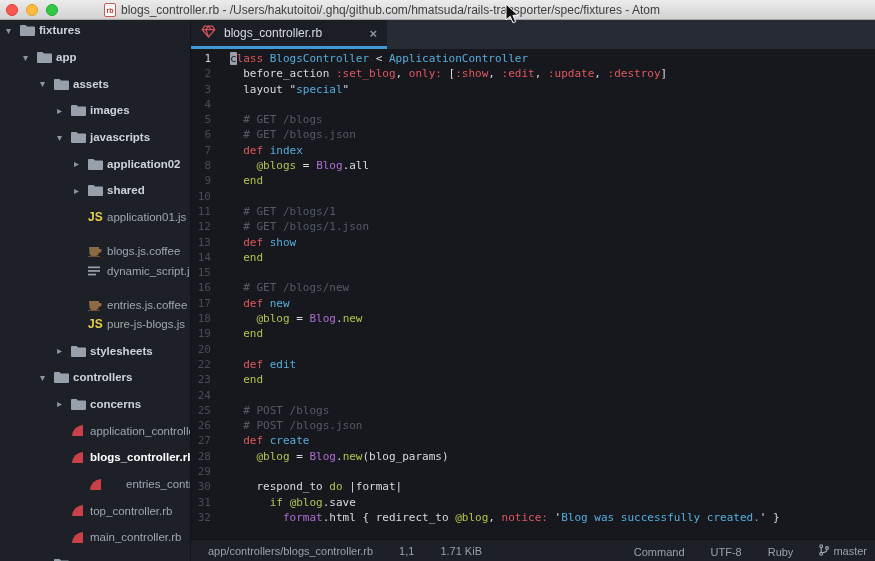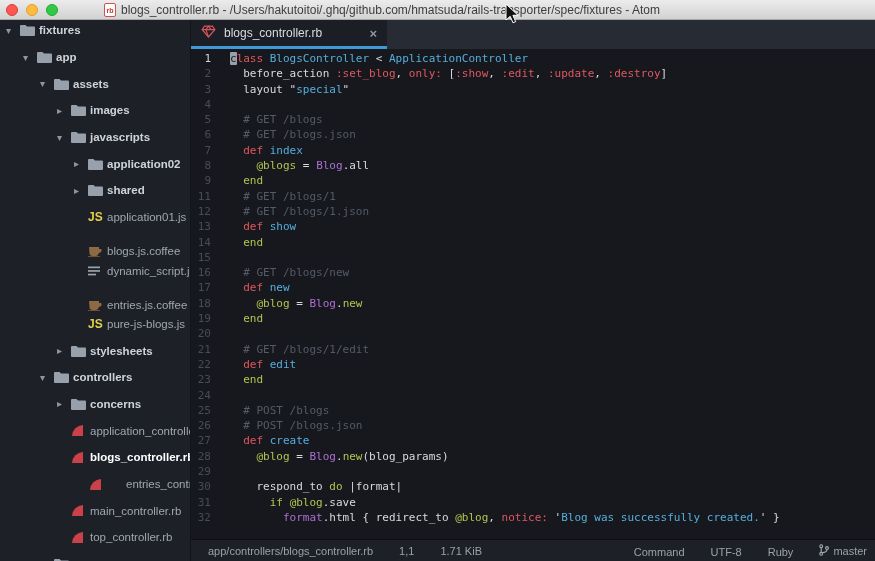--- a/index.html
+++ b/index.html
@@ -274,30 +274,30 @@
             </span>
             <span class="tlabel">entries_controller.rb</span>
           </div>
           <div class="tree-row file" style="padding-left: 57px;">
             <span class="chev"></span>
             <span class="ticon">
               <svg width="13" height="13" viewBox="0 0 13 13">
                 <path fill="#cb4149" d="M12,1 A11.5,11.5 0 0 0 1,12 L12,12 Z"></path>
               </svg>
             </span>
+            <span class="tlabel">top_controller.rb</span>
+          </div>
+          <div class="tree-row file" style="padding-left: 57px;">
+            <span class="chev"></span>
+            <span class="ticon">
+              <svg width="13" height="13" viewBox="0 0 13 13">
+                <path fill="#cb4149" d="M12,1 A11.5,11.5 0 0 0 1,12 L12,12 Z"></path>
+              </svg>
+            </span>
             <span class="tlabel">main_controller.rb</span>
-          </div>
-          <div class="tree-row file" style="padding-left: 57px;">
-            <span class="chev"></span>
-            <span class="ticon">
-              <svg width="13" height="13" viewBox="0 0 13 13">
-                <path fill="#cb4149" d="M12,1 A11.5,11.5 0 0 0 1,12 L12,12 Z"></path>
-              </svg>
-            </span>
-            <span class="tlabel">top_controller.rb</span>
           </div>
           <div class="tree-row dir" style="padding-left: 40px;">
             <span class="chev">▸</span>
             <span class="ticon">
               <svg width="15" height="12" viewBox="0 0 15 12">
                 <path fill="#98a0ab" d="M0,2 Q0,1 1,1 L5.5,1 L7,2.5 L14,2.5 Q15,2.5 15,3.5 L15,11 Q15,12 14,12 L1,12 Q0,12 0,11 Z"></path>
               </svg>
             </span>
             <span class="tlabel"></span>
           </div>
@@ -320,31 +320,31 @@
         <div id="code-area">
             <div class="line"><span class="gutter active">1</span><span><span class="t-red cursor">c</span><span class="t-red">lass</span><span class="t-fg"> </span><span class="t-blue">BlogsController</span><span class="t-fg"> &lt; </span><span class="t-blue">ApplicationController</span></span></div>
             <div class="line"><span class="gutter">2</span><span><span class="t-fg">  before_action </span><span class="t-red">:set_blog</span><span class="t-fg">, </span><span class="t-red">only:</span><span class="t-fg"> [</span><span class="t-red">:show</span><span class="t-fg">, </span><span class="t-red">:edit</span><span class="t-fg">, </span><span class="t-red">:update</span><span class="t-fg">, </span><span class="t-red">:destroy</span><span class="t-fg">]</span></span></div>
             <div class="line"><span class="gutter">3</span><span><span class="t-fg">  layout </span><span class="t-fg">"</span><span class="t-blue">special</span><span class="t-fg">"</span></span></div>
             <div class="line"><span class="gutter">4</span><span></span></div>
             <div class="line"><span class="gutter">5</span><span><span class="t-com">  # GET /blogs</span></span></div>
             <div class="line"><span class="gutter">6</span><span><span class="t-com">  # GET /blogs.json</span></span></div>
             <div class="line"><span class="gutter">7</span><span><span class="t-fg">  </span><span class="t-red">def</span><span class="t-fg"> </span><span class="t-blue">index</span></span></div>
             <div class="line"><span class="gutter">8</span><span><span class="t-fg">    </span><span class="t-green">@blogs</span><span class="t-fg"> = </span><span class="t-purple">Blog</span><span class="t-fg">.all</span></span></div>
             <div class="line"><span class="gutter">9</span><span><span class="t-fg">  </span><span class="t-green">end</span></span></div>
+            <div class="line"><span class="gutter">10</span><span></span></div>
             <div class="line"><span class="gutter">11</span><span><span class="t-com">  # GET /blogs/1</span></span></div>
             <div class="line"><span class="gutter">12</span><span><span class="t-com">  # GET /blogs/1.json</span></span></div>
             <div class="line"><span class="gutter">13</span><span><span class="t-fg">  </span><span class="t-red">def</span><span class="t-fg"> </span><span class="t-blue">show</span></span></div>
             <div class="line"><span class="gutter">14</span><span><span class="t-fg">  </span><span class="t-green">end</span></span></div>
             <div class="line"><span class="gutter">15</span><span></span></div>
             <div class="line"><span class="gutter">16</span><span><span class="t-com">  # GET /blogs/new</span></span></div>
             <div class="line"><span class="gutter">17</span><span><span class="t-fg">  </span><span class="t-red">def</span><span class="t-fg"> </span><span class="t-blue">new</span></span></div>
             <div class="line"><span class="gutter">18</span><span><span class="t-fg">    </span><span class="t-green">@blog</span><span class="t-fg"> = </span><span class="t-purple">Blog</span><span class="t-fg">.</span><span class="t-green">new</span></span></div>
             <div class="line"><span class="gutter">19</span><span><span class="t-fg">  </span><span class="t-green">end</span></span></div>
             <div class="line"><span class="gutter">20</span><span></span></div>
-            <div class="line"><span class="gutter">21</span><span><span class="t-com">  # GET /blogs/1/edit</span></span></div>
             <div class="line"><span class="gutter">22</span><span><span class="t-fg">  </span><span class="t-red">def</span><span class="t-fg"> </span><span class="t-blue">edit</span></span></div>
             <div class="line"><span class="gutter">23</span><span><span class="t-fg">  </span><span class="t-green">end</span></span></div>
             <div class="line"><span class="gutter">24</span><span></span></div>
             <div class="line"><span class="gutter">25</span><span><span class="t-com">  # POST /blogs</span></span></div>
             <div class="line"><span class="gutter">26</span><span><span class="t-com">  # POST /blogs.json</span></span></div>
             <div class="line"><span class="gutter">27</span><span><span class="t-fg">  </span><span class="t-red">def</span><span class="t-fg"> </span><span class="t-blue">create</span></span></div>
             <div class="line"><span class="gutter">28</span><span><span class="t-fg">    </span><span class="t-green">@blog</span><span class="t-fg"> = </span><span class="t-purple">Blog</span><span class="t-fg">.</span><span class="t-green">new</span><span class="t-fg">(blog_params)</span></span></div>
             <div class="line"><span class="gutter">29</span><span></span></div>
             <div class="line"><span class="gutter">30</span><span><span class="t-fg">    respond_to </span><span class="t-green">do</span><span class="t-fg"> |format|</span></span></div>
             <div class="line"><span class="gutter">31</span><span><span class="t-fg">      </span><span class="t-green">if</span><span class="t-fg"> </span><span class="t-green">@blog</span><span class="t-fg">.save</span></span></div>

